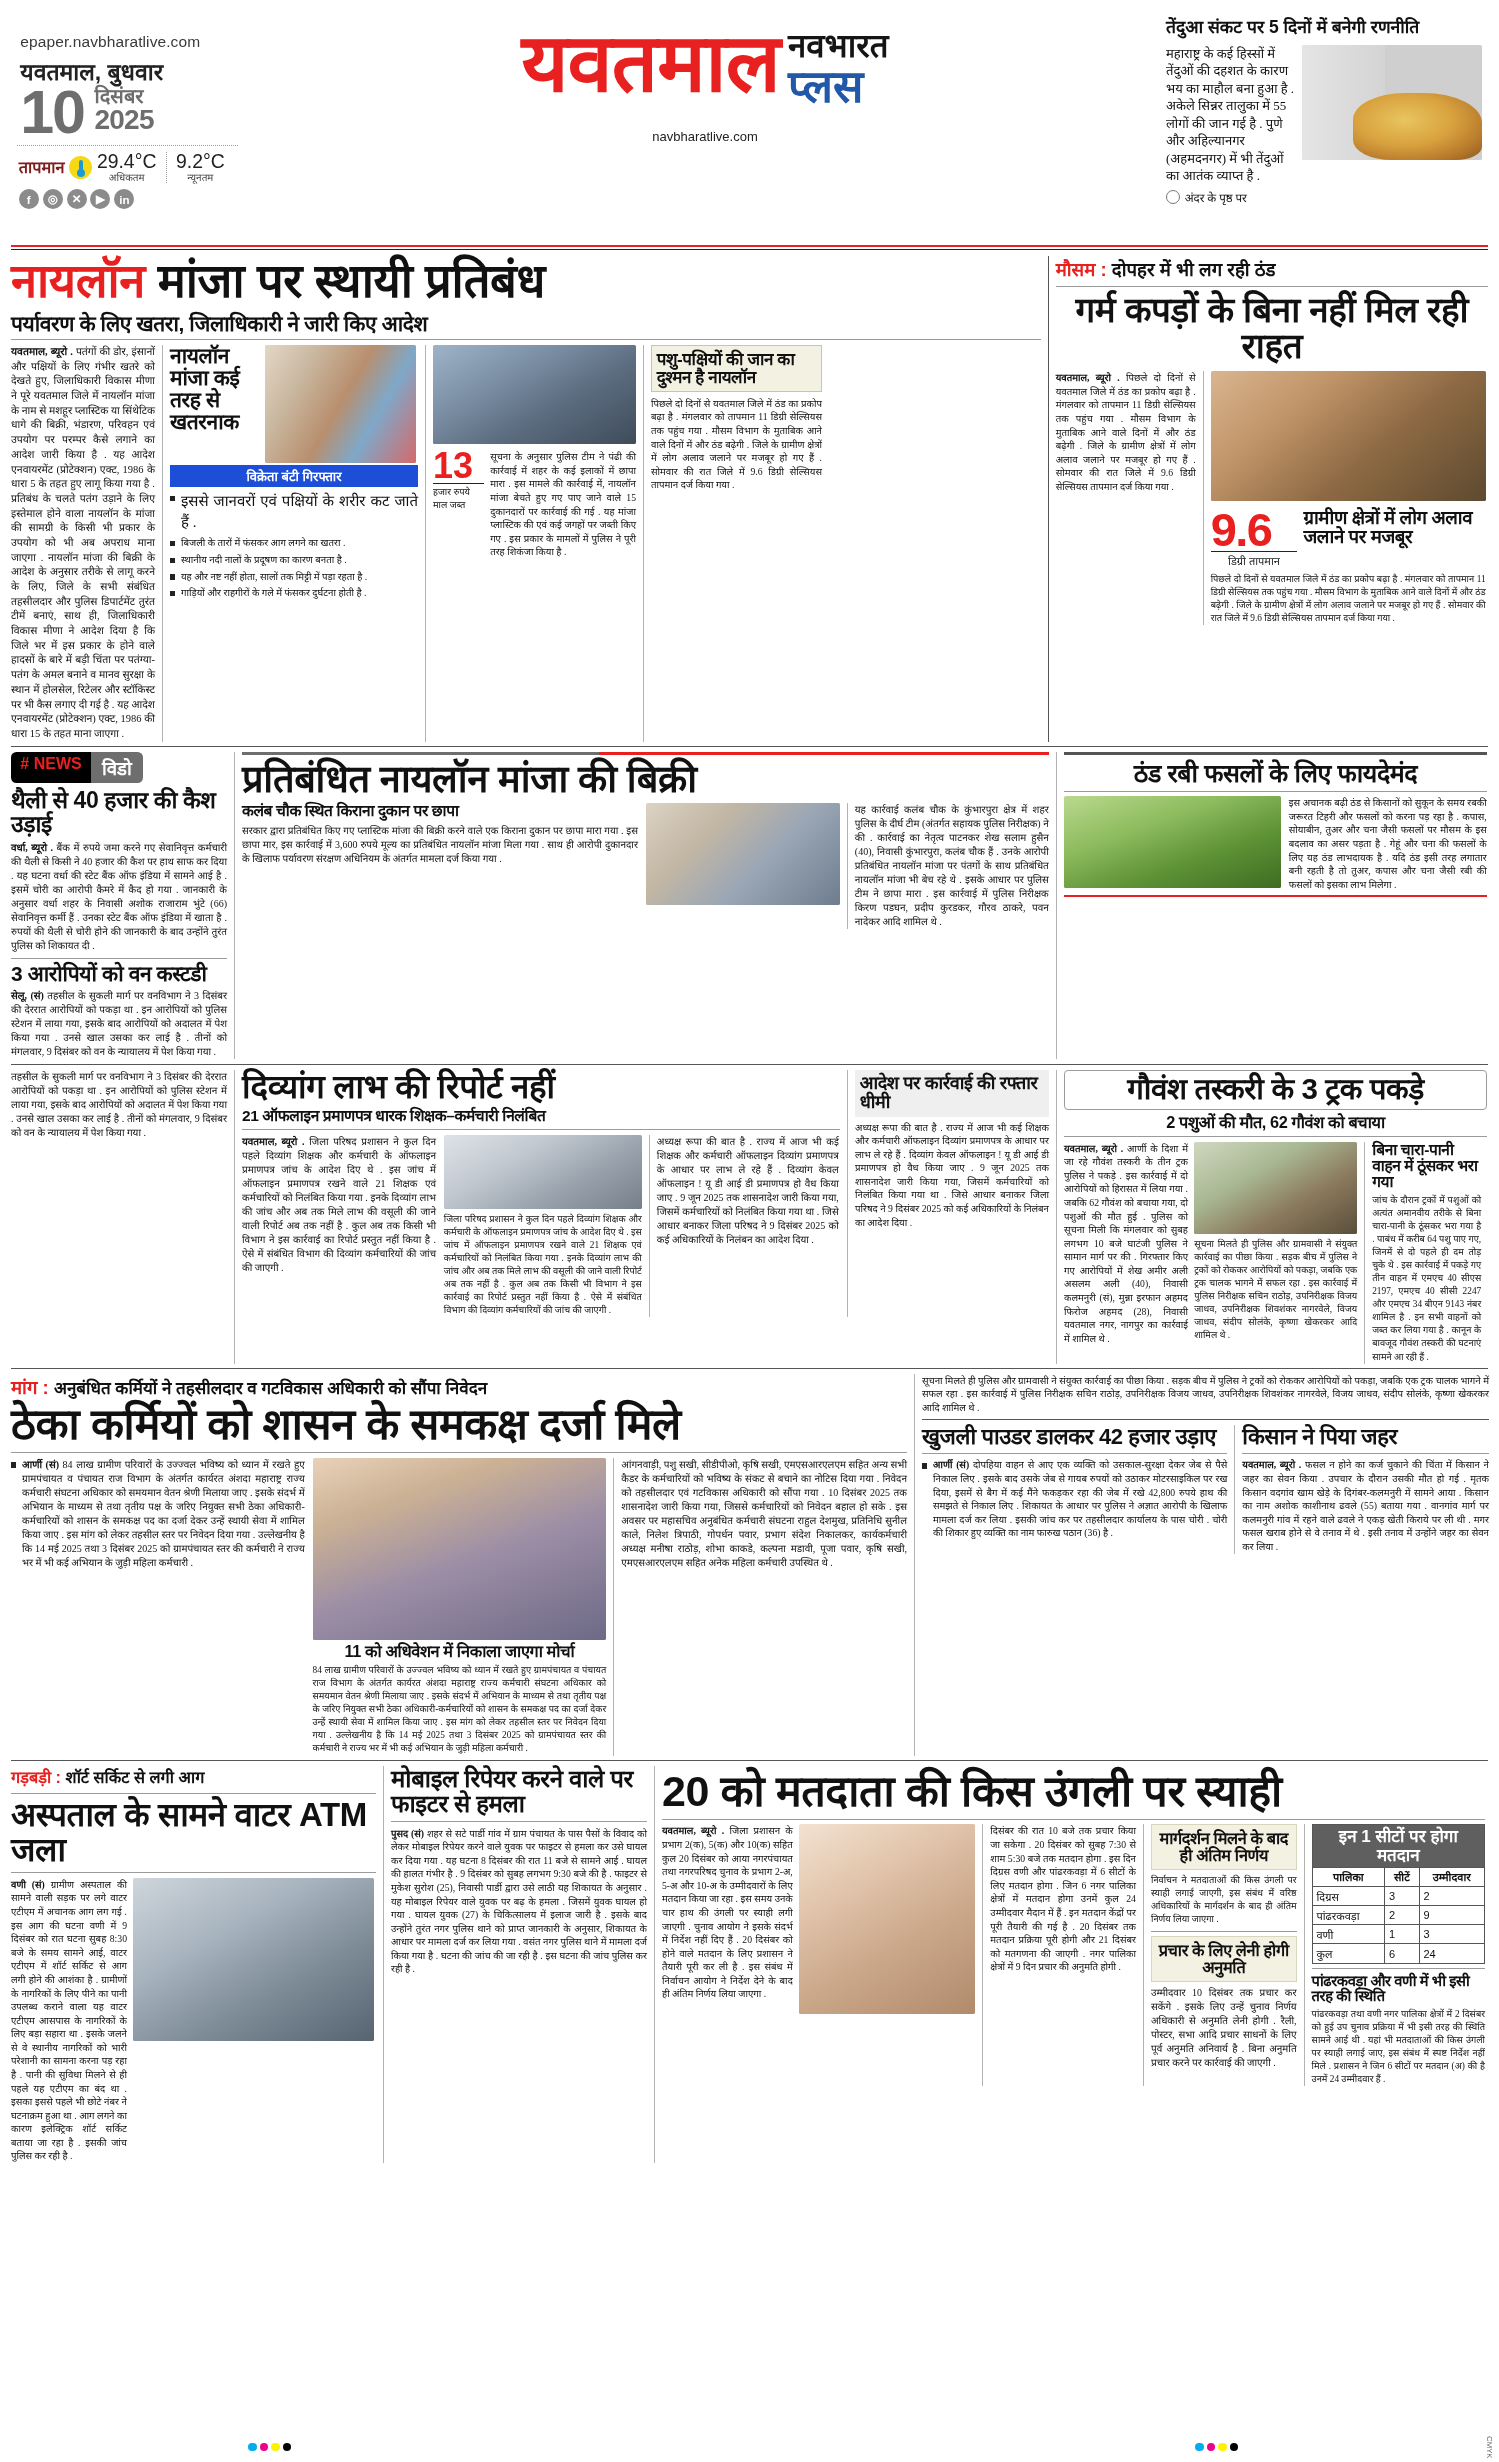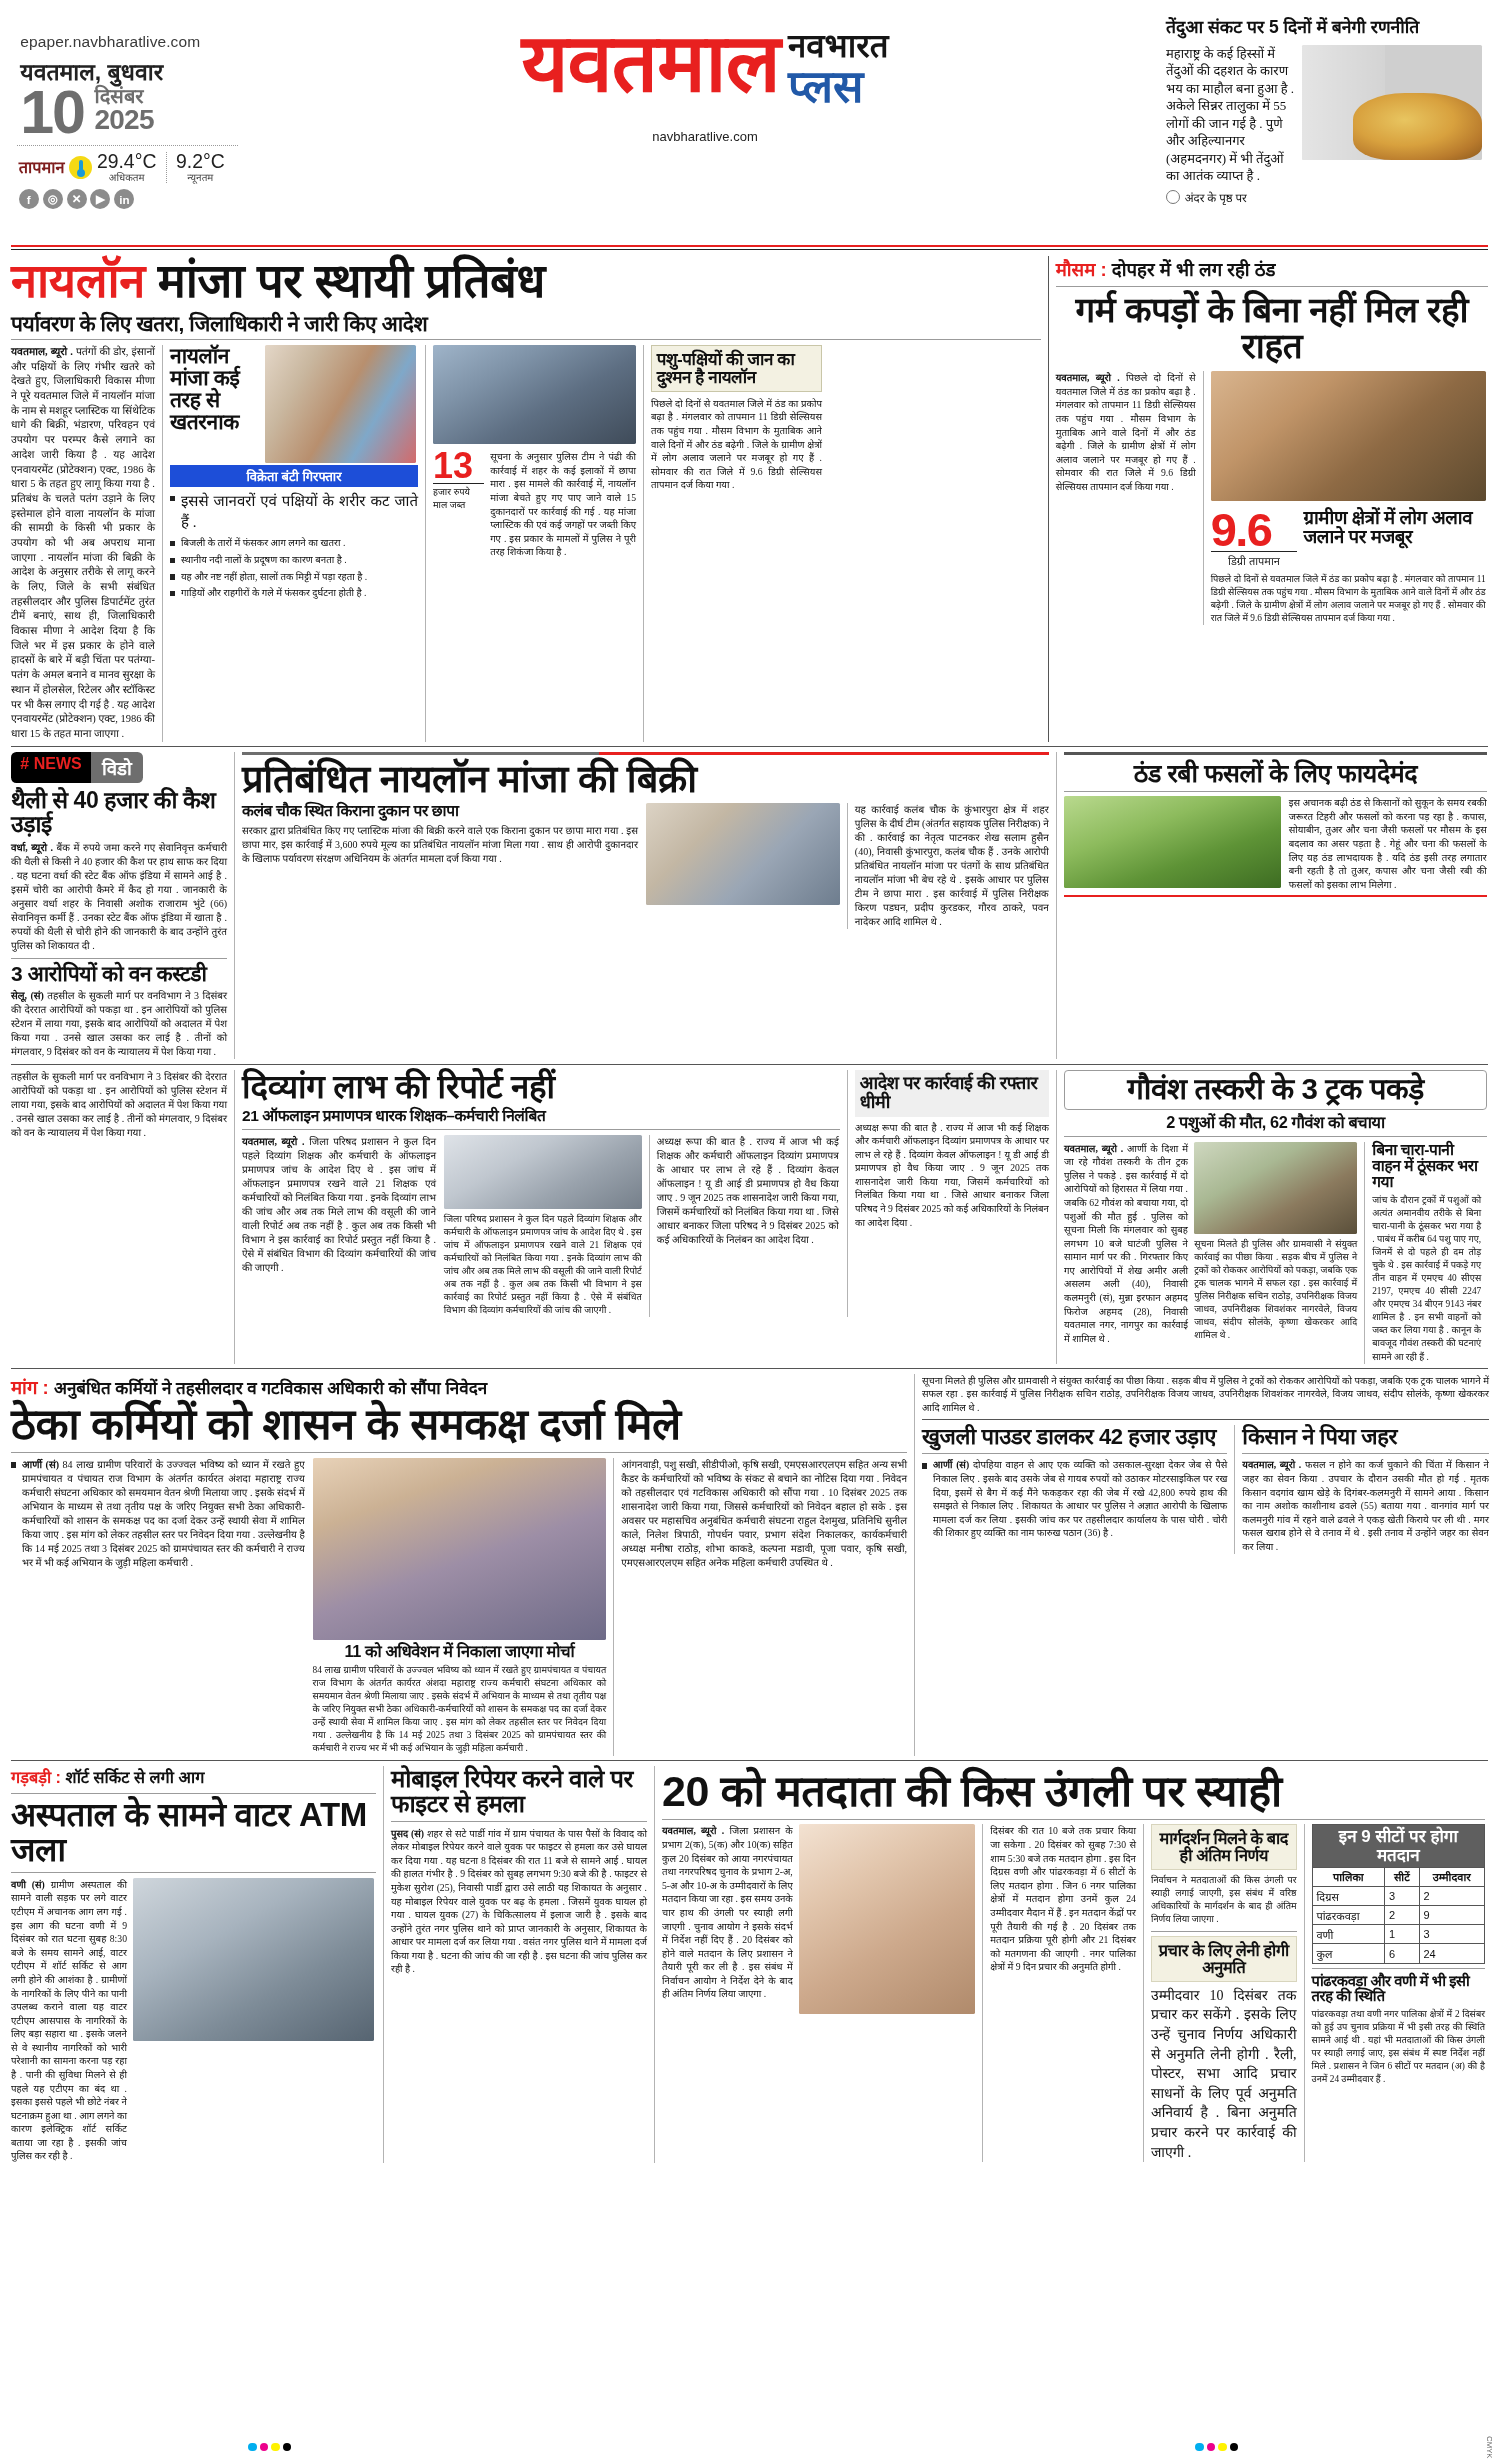--- a/index.html
+++ b/index.html
@@ -523,29 +523,29 @@
 
         <div style="width:147px;">
           <div class="tintbox" style="padding:4.7px;border:0.8px solid #d8d5bd;">
             <div class="hl-xl" style="font-size:16.3px;text-align:center;">मार्गदर्शन मिलने के बाद ही अंतिम निर्णय</div>
           </div>
           <div class="small-txt" style="font-size:9.3px;margin-top:3.9px;">निर्वाचन ने मतदाताओं की किस उंगली पर स्याही लगाई जाएगी, इस संबंध में वरिष्ठ अधिकारियों के मार्गदर्शन के बाद ही अंतिम निर्णय लिया जाएगा .</div>
           <div class="rule"></div>
           <div class="tintbox" style="padding:4.7px;border:0.8px solid #d8d5bd;">
             <div class="hl-xl" style="font-size:16.3px;text-align:center;">प्रचार के लिए लेनी होगी अनुमति</div>
           </div>
-          <div class="small-txt" style="font-size:14px;margin-top:3.9px;">उम्मीदवार 10 दिसंबर तक प्रचार कर सकेंगे . इसके लिए उन्हें चुनाव निर्णय अधिकारी से अनुमति लेनी होगी . रैली, पोस्टर, सभा आदि प्रचार साधनों के लिए पूर्व अनुमति अनिवार्य है . बिना अनुमति प्रचार करने पर कार्रवाई की जाएगी .</div>
+          <div class="small-txt" style="font-size:10px;margin-top:3.9px;">उम्मीदवार 10 दिसंबर तक प्रचार कर सकेंगे . इसके लिए उन्हें चुनाव निर्णय अधिकारी से अनुमति लेनी होगी . रैली, पोस्टर, सभा आदि प्रचार साधनों के लिए पूर्व अनुमति अनिवार्य है . बिना अनुमति प्रचार करने पर कार्रवाई की जाएगी .</div>
         </div>
         <div class="vsep"></div>
 
         <div style="width:175px;">
           <table class="ptab">
             <tbody>
                 <tr>
-                  <td colspan="3" class="ptab-head">इन 9 सीटों पर होगा मतदान</td>
+                  <td colspan="3" class="ptab-head">इन 1 सीटों पर होगा मतदान</td>
                 </tr>
             <tr>
               <th>पालिका</th>
               <th>सीटें</th>
               <th>उम्मीदवार</th>
             </tr>
             <tr>
               <td>दिग्रस</td>
               <td>3</td>
               <td>2</td>

